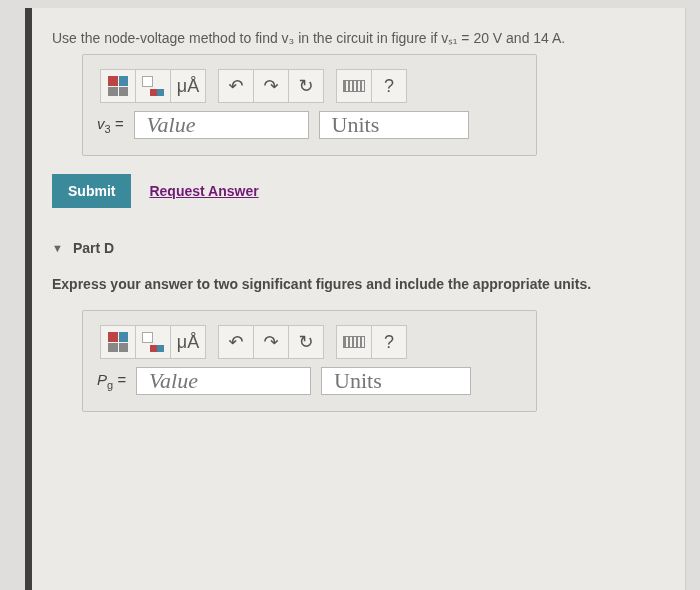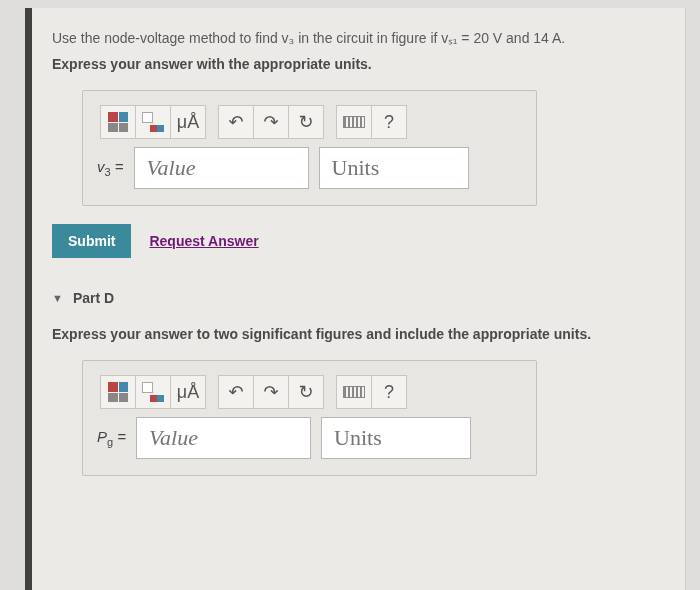--- a/index.html
+++ b/index.html
@@ -86,21 +86,21 @@
   .var-label {
     font-style: italic;
     font-size: 15px;
     color: #444;
     white-space: nowrap;
   }
   .var-label sub { font-size: 11px; font-style: normal; }
   .value-input, .units-input {
     border: 1px solid #b8b6b1;
     background: #fff;
-    height: 42px;
+    height: 28px;
     font-family: 'Times New Roman', serif;
     font-style: italic;
     font-size: 22px;
     color: #aaa;
     padding: 0 12px;
     outline: none;
   }
   .value-input { width: 175px; }
   .units-input { width: 150px; font-style: normal; }
   .submit-row {
@@ -139,21 +139,20 @@
     font-size: 11px;
     color: #666;
   }
 </style>
 </head>
 <body>
 
 <div class="page">
 
   <div class="question-text">Use the node-voltage method to find v₃ in the circuit in figure if vₛ₁ = 20 V and 14 A.</div>
-  <div class="question-text bold-line">Express your answer with the appropriate units.</div>
 
   <div class="answer-box">
     <div class="toolbar">
       <div class="tb-btn">
         <div class="frac-icon">
             <div class="tl"></div>
             <div class="tr"></div>
             <div></div>
             <div></div>
           </div>

